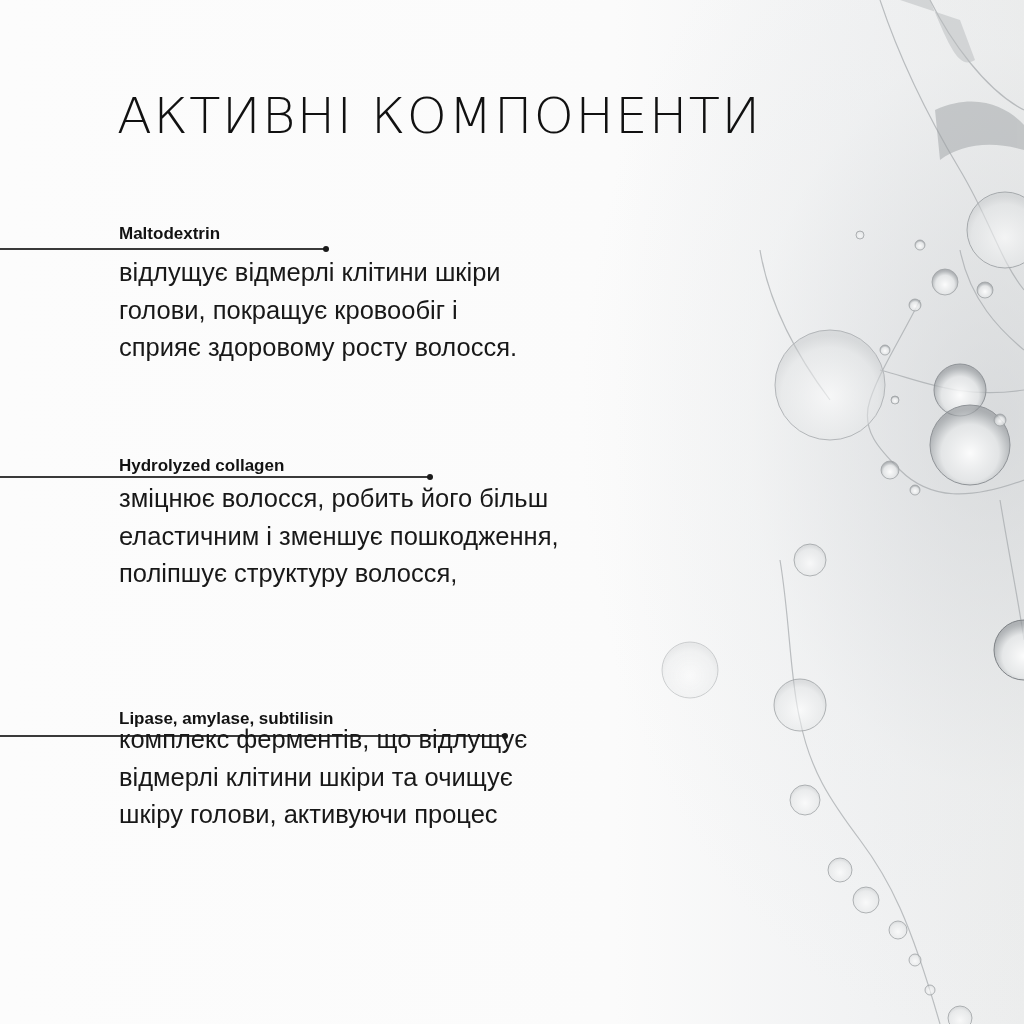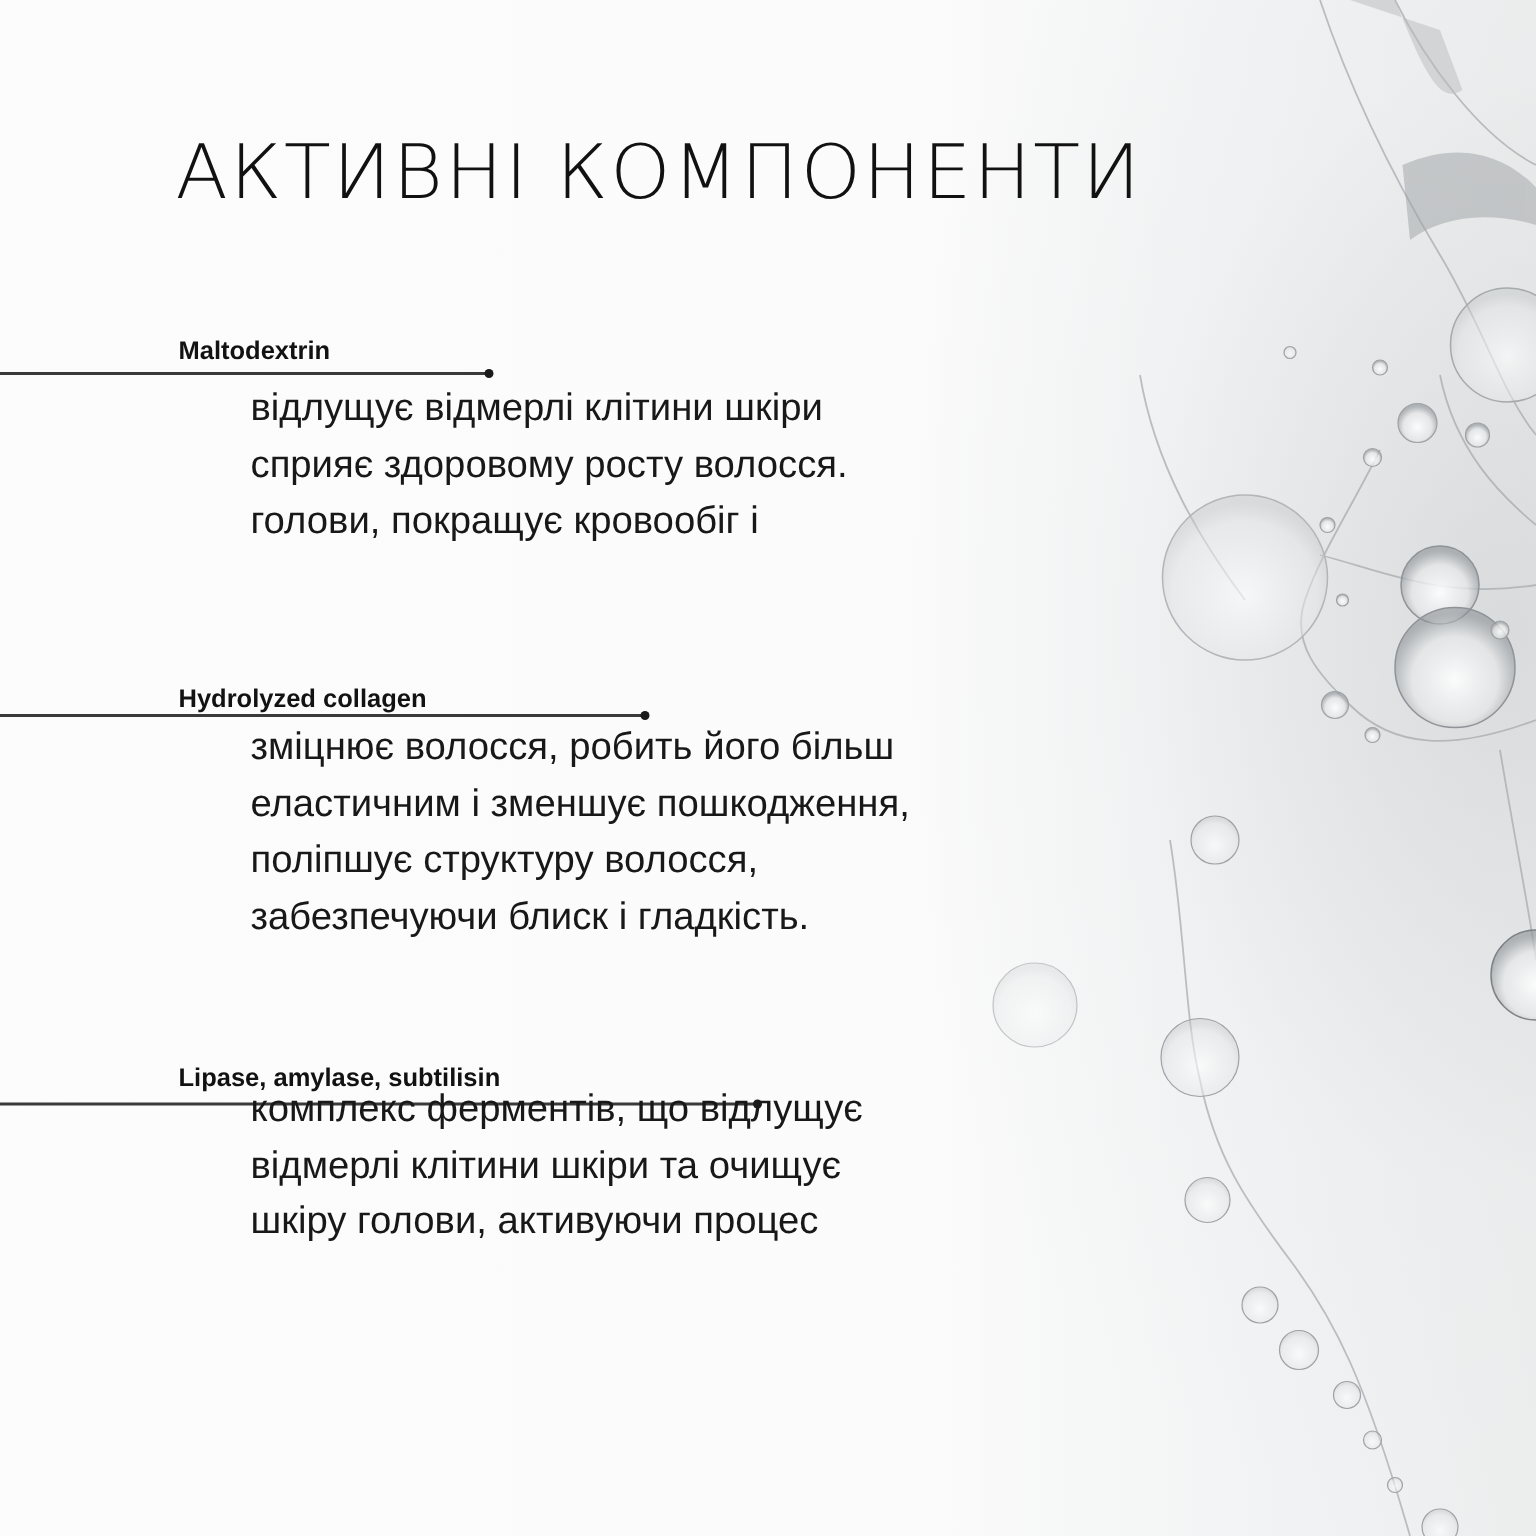--- a/index.html
+++ b/index.html
@@ -28,21 +28,20 @@
       position: absolute; left: 119px;
       font-size: 17px; font-weight: bold; line-height: 30px; white-space: nowrap;
       color: #121212;
     }
     .rule { position: absolute; left: 0; height: 1.5px; background: #3a3a3a; }
     .dot { position: absolute; width: 6px; height: 6px; border-radius: 50%; background: #1a1a1a; }
     .body {
       position: absolute; left: 119px;
       font-size: 25.5px; line-height: 37.5px; white-space: nowrap; color: #181818;
       font-weight: normal;
-      margin-left: 48px;
     }
     .body div { height: 37.5px; }
   </style>
 </head>
 <body>
 
 <div class="bg"></div>
 
 <svg class="decor" viewBox="600 0 424 1024" xmlns="http://www.w3.org/2000/svg">
   <defs>
@@ -106,34 +105,33 @@
 </svg>
 
 <div class="title">АКТИВНІ КОМПОНЕНТИ</div>
 
 <div class="section" style="top:0;">
   <div class="heading" style="top:219px;">Maltodextrin</div>
   <div class="rule" style="top:248px; width:325px;"></div>
   <div class="dot" style="top:246px; left:323px;"></div>
   <div class="body" style="top:254px;">
     <div>відлущує відмерлі клітини шкіри</div>
+    <div>голови, покращує кровообіг і</div>
     <div>сприяє здоровому росту волосся.</div>
-    <div>голови, покращує кровообіг і</div>
   </div>
 </div>
 
 <div class="section" style="top:0;">
   <div class="heading" style="top:451px;">Hydrolyzed collagen</div>
   <div class="rule" style="top:476px; width:430px;"></div>
   <div class="dot" style="top:474px; left:427px;"></div>
   <div class="body" style="top:480px;">
     <div>зміцнює волосся, робить його більш</div>
     <div>еластичним і зменшує пошкодження,</div>
     <div>поліпшує структуру волосся,</div>
-    <div>забезпечуючи блиск і гладкість.</div>
   </div>
 </div>
 
 <div class="section" style="top:0;">
   <div class="heading" style="top:704px;">Lipase, amylase, subtilisin</div>
   <div class="rule" style="top:735px; width:505px;"></div>
   <div class="dot" style="top:733px; left:502px;"></div>
   <div class="body" style="top:721px;">
     <div>комплекс ферментів, що відлущує</div>
     <div>відмерлі клітини шкіри та очищує</div>

